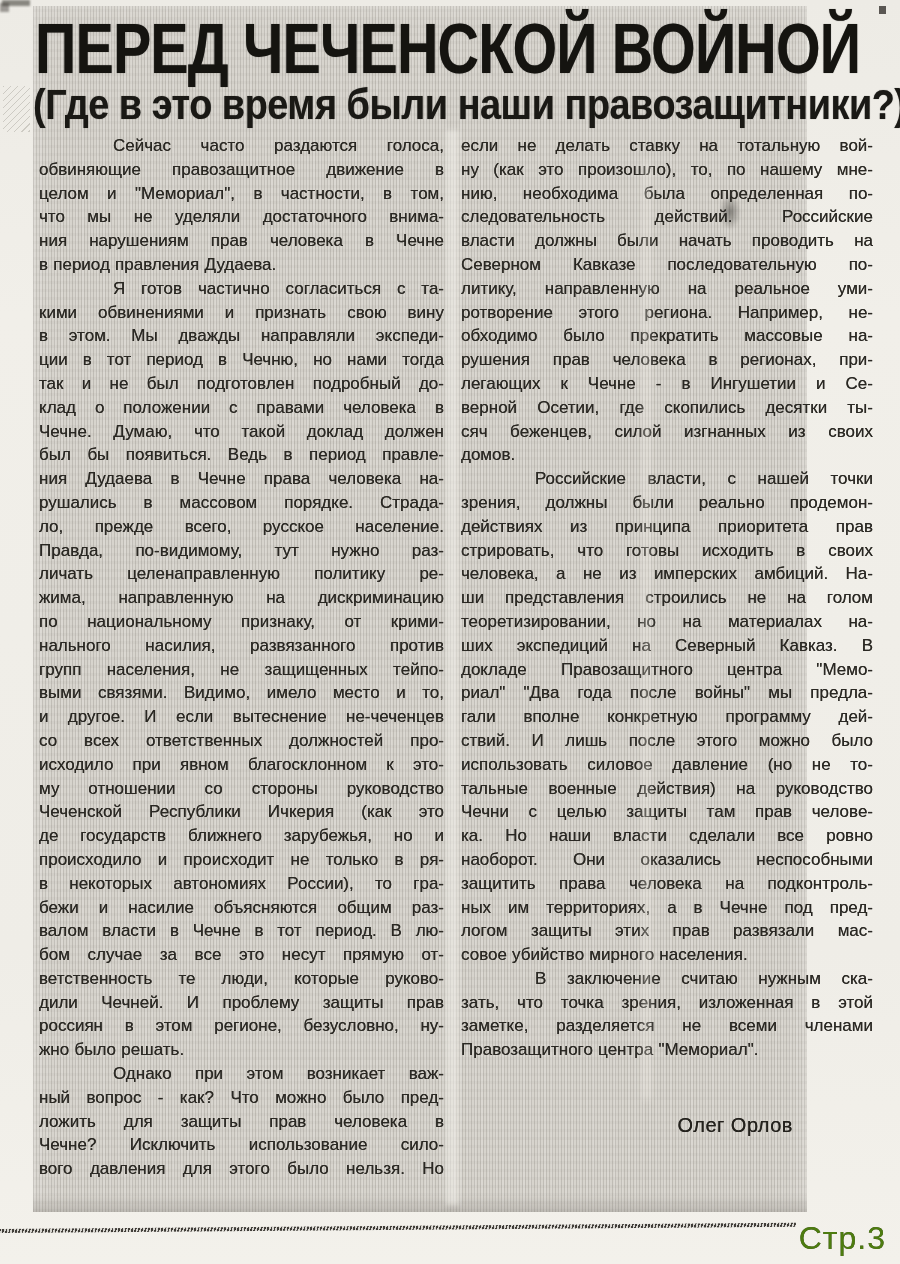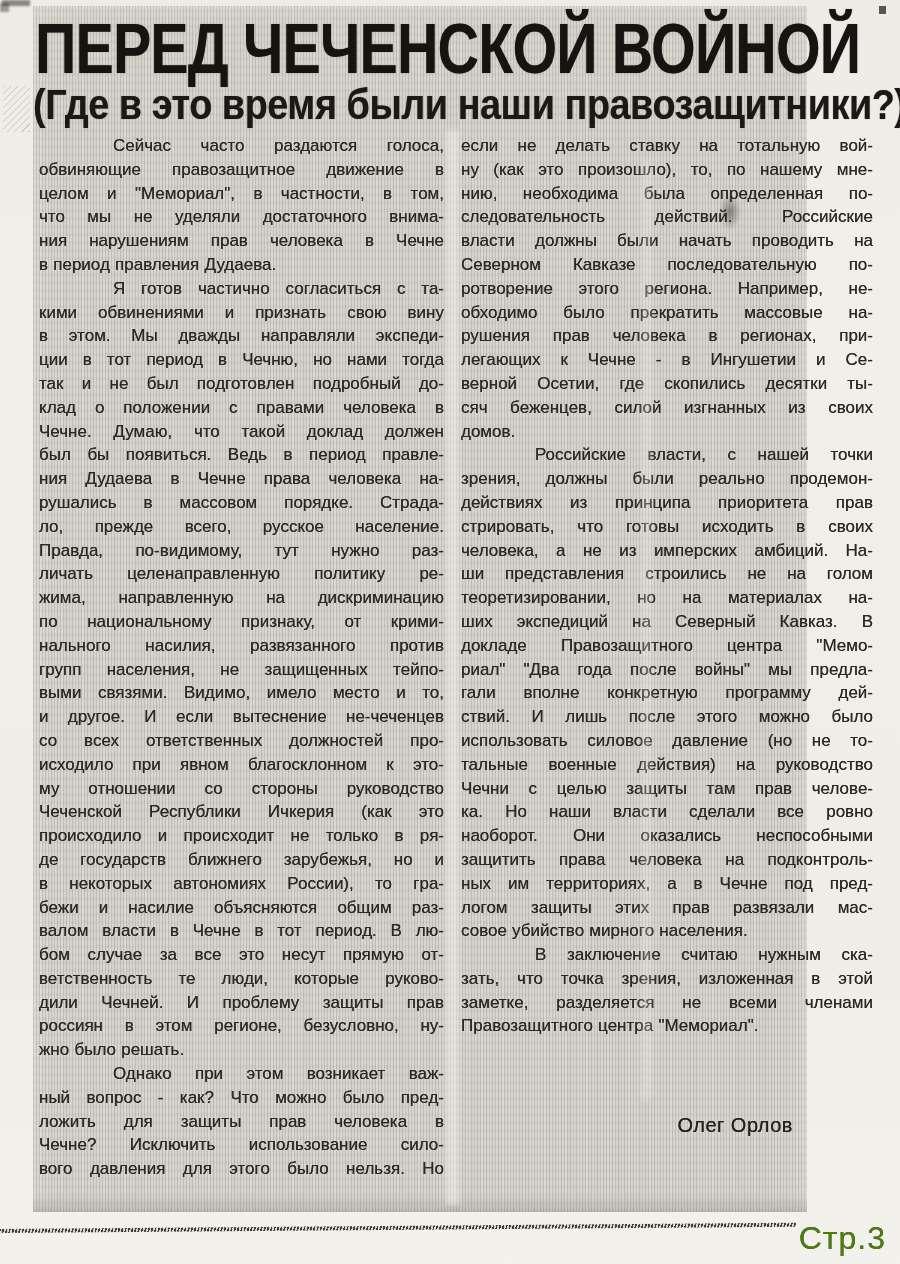--- a/index.html
+++ b/index.html
@@ -103,22 +103,22 @@
       <div class="line">жима, направленную на дискриминацию</div>
       <div class="line">по национальному признаку, от крими-</div>
       <div class="line">нального насилия, развязанного против</div>
       <div class="line">групп населения, не защищенных тейпо-</div>
       <div class="line">выми связями. Видимо, имело место и то,</div>
       <div class="line">и другое. И если вытеснение не-чеченцев</div>
       <div class="line">со всех ответственных должностей про-</div>
       <div class="line">исходило при явном благосклонном к это-</div>
       <div class="line">му отношении со стороны руководство</div>
       <div class="line">Чеченской Республики Ичкерия (как это</div>
+      <div class="line">де государств ближнего зарубежья, но и</div>
       <div class="line">происходило и происходит не только в ря-</div>
-      <div class="line">де государств ближнего зарубежья, но и</div>
       <div class="line">в некоторых автономиях России), то гра-</div>
       <div class="line">бежи и насилие объясняются общим раз-</div>
       <div class="line">валом власти в Чечне в тот период. В лю-</div>
       <div class="line">бом случае за все это несут прямую от-</div>
       <div class="line">ветственность те люди, которые руково-</div>
       <div class="line">дили Чечней. И проблему защиты прав</div>
       <div class="line">россиян в этом регионе, безусловно, ну-</div>
       <div class="line last">жно было решать.</div>
       <div class="line indent">Однако при этом возникает важ-</div>
       <div class="line">ный вопрос - как? Что можно было пред-</div>
@@ -126,20 +126,21 @@
       <div class="line">Чечне? Исключить использование сило-</div>
       <div class="line">вого давления для этого было нельзя. Но</div>
     </div>
   <div class="col col-right">
       <div class="line">если не делать ставку на тотальную вой-</div>
       <div class="line">ну (как это произошло), то, по нашему мне-</div>
       <div class="line">нию, необходима была определенная по-</div>
       <div class="line">следовательность действий. Российские</div>
       <div class="line">власти должны были начать проводить на</div>
       <div class="line">Северном Кавказе последовательную по-</div>
+      <div class="line">литику, направленную на реальное уми-</div>
       <div class="line">ротворение этого региона. Например, не-</div>
       <div class="line">обходимо было прекратить массовые на-</div>
       <div class="line">рушения прав человека в регионах, при-</div>
       <div class="line">легающих к Чечне - в Ингушетии и Се-</div>
       <div class="line">верной Осетии, где скопились десятки ты-</div>
       <div class="line">сяч беженцев, силой изгнанных из своих</div>
       <div class="line last">домов.</div>
       <div class="line indent">Российские власти, с нашей точки</div>
       <div class="line">зрения, должны были реально продемон-</div>
       <div class="line">действиях из принципа приоритета прав</div>

